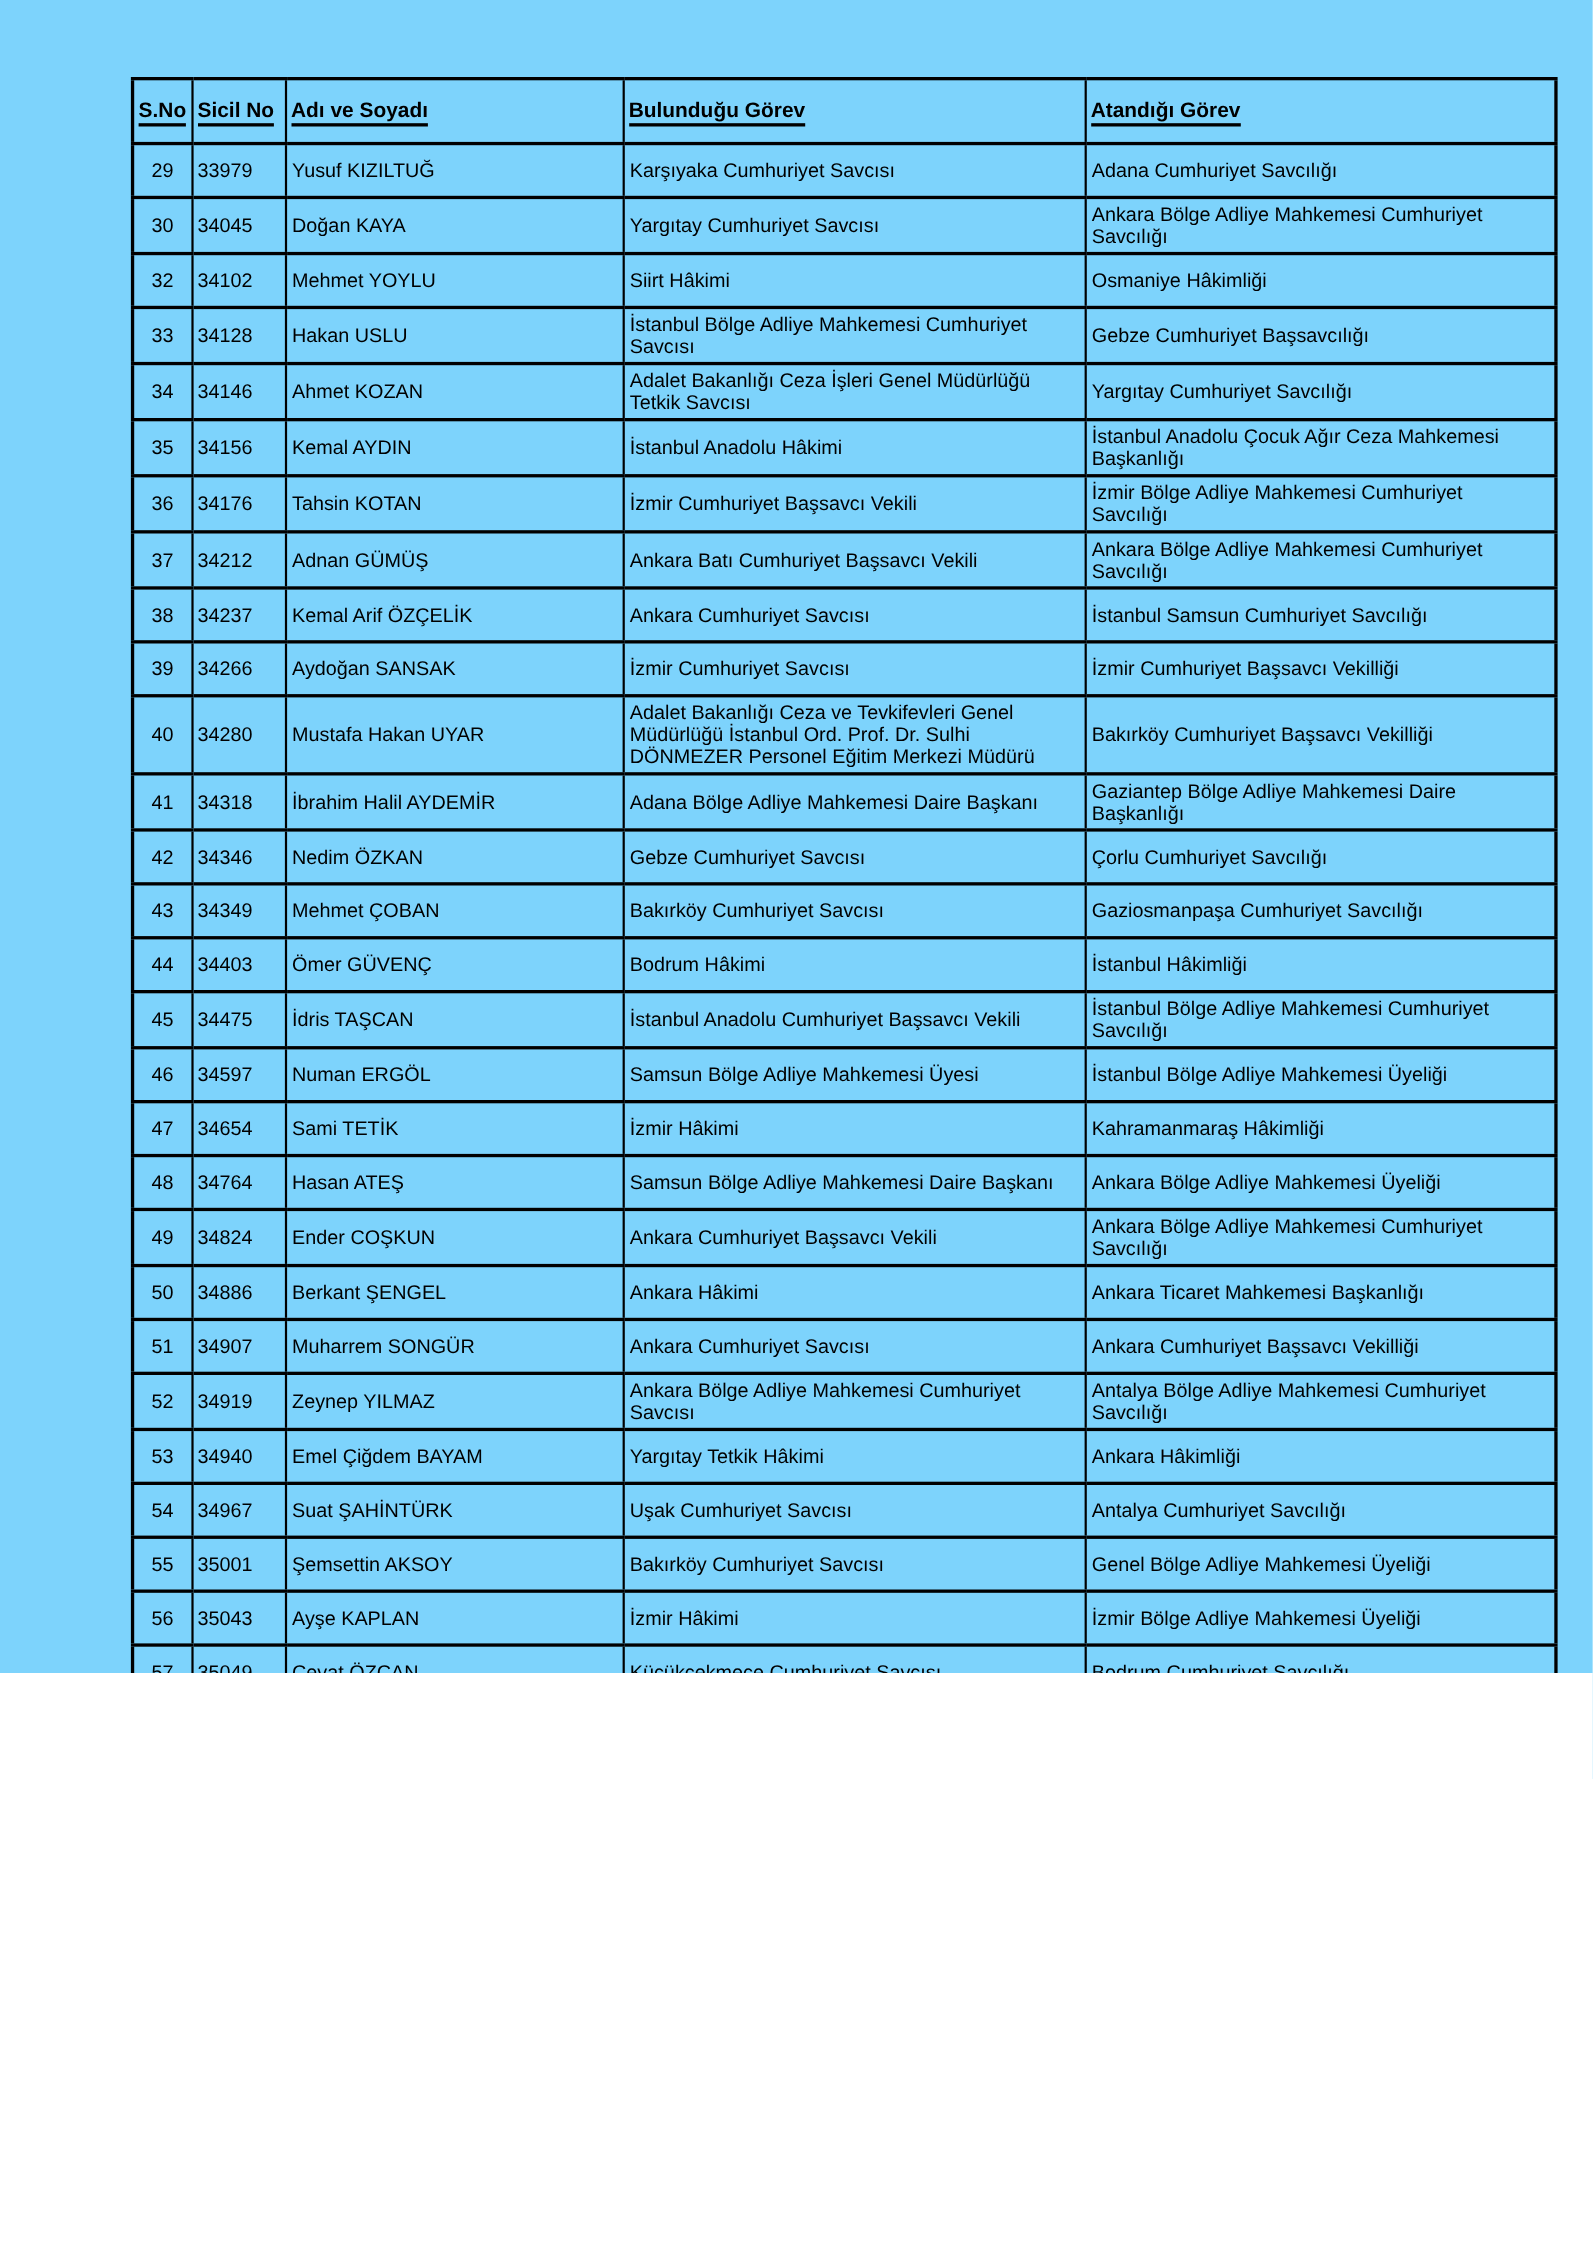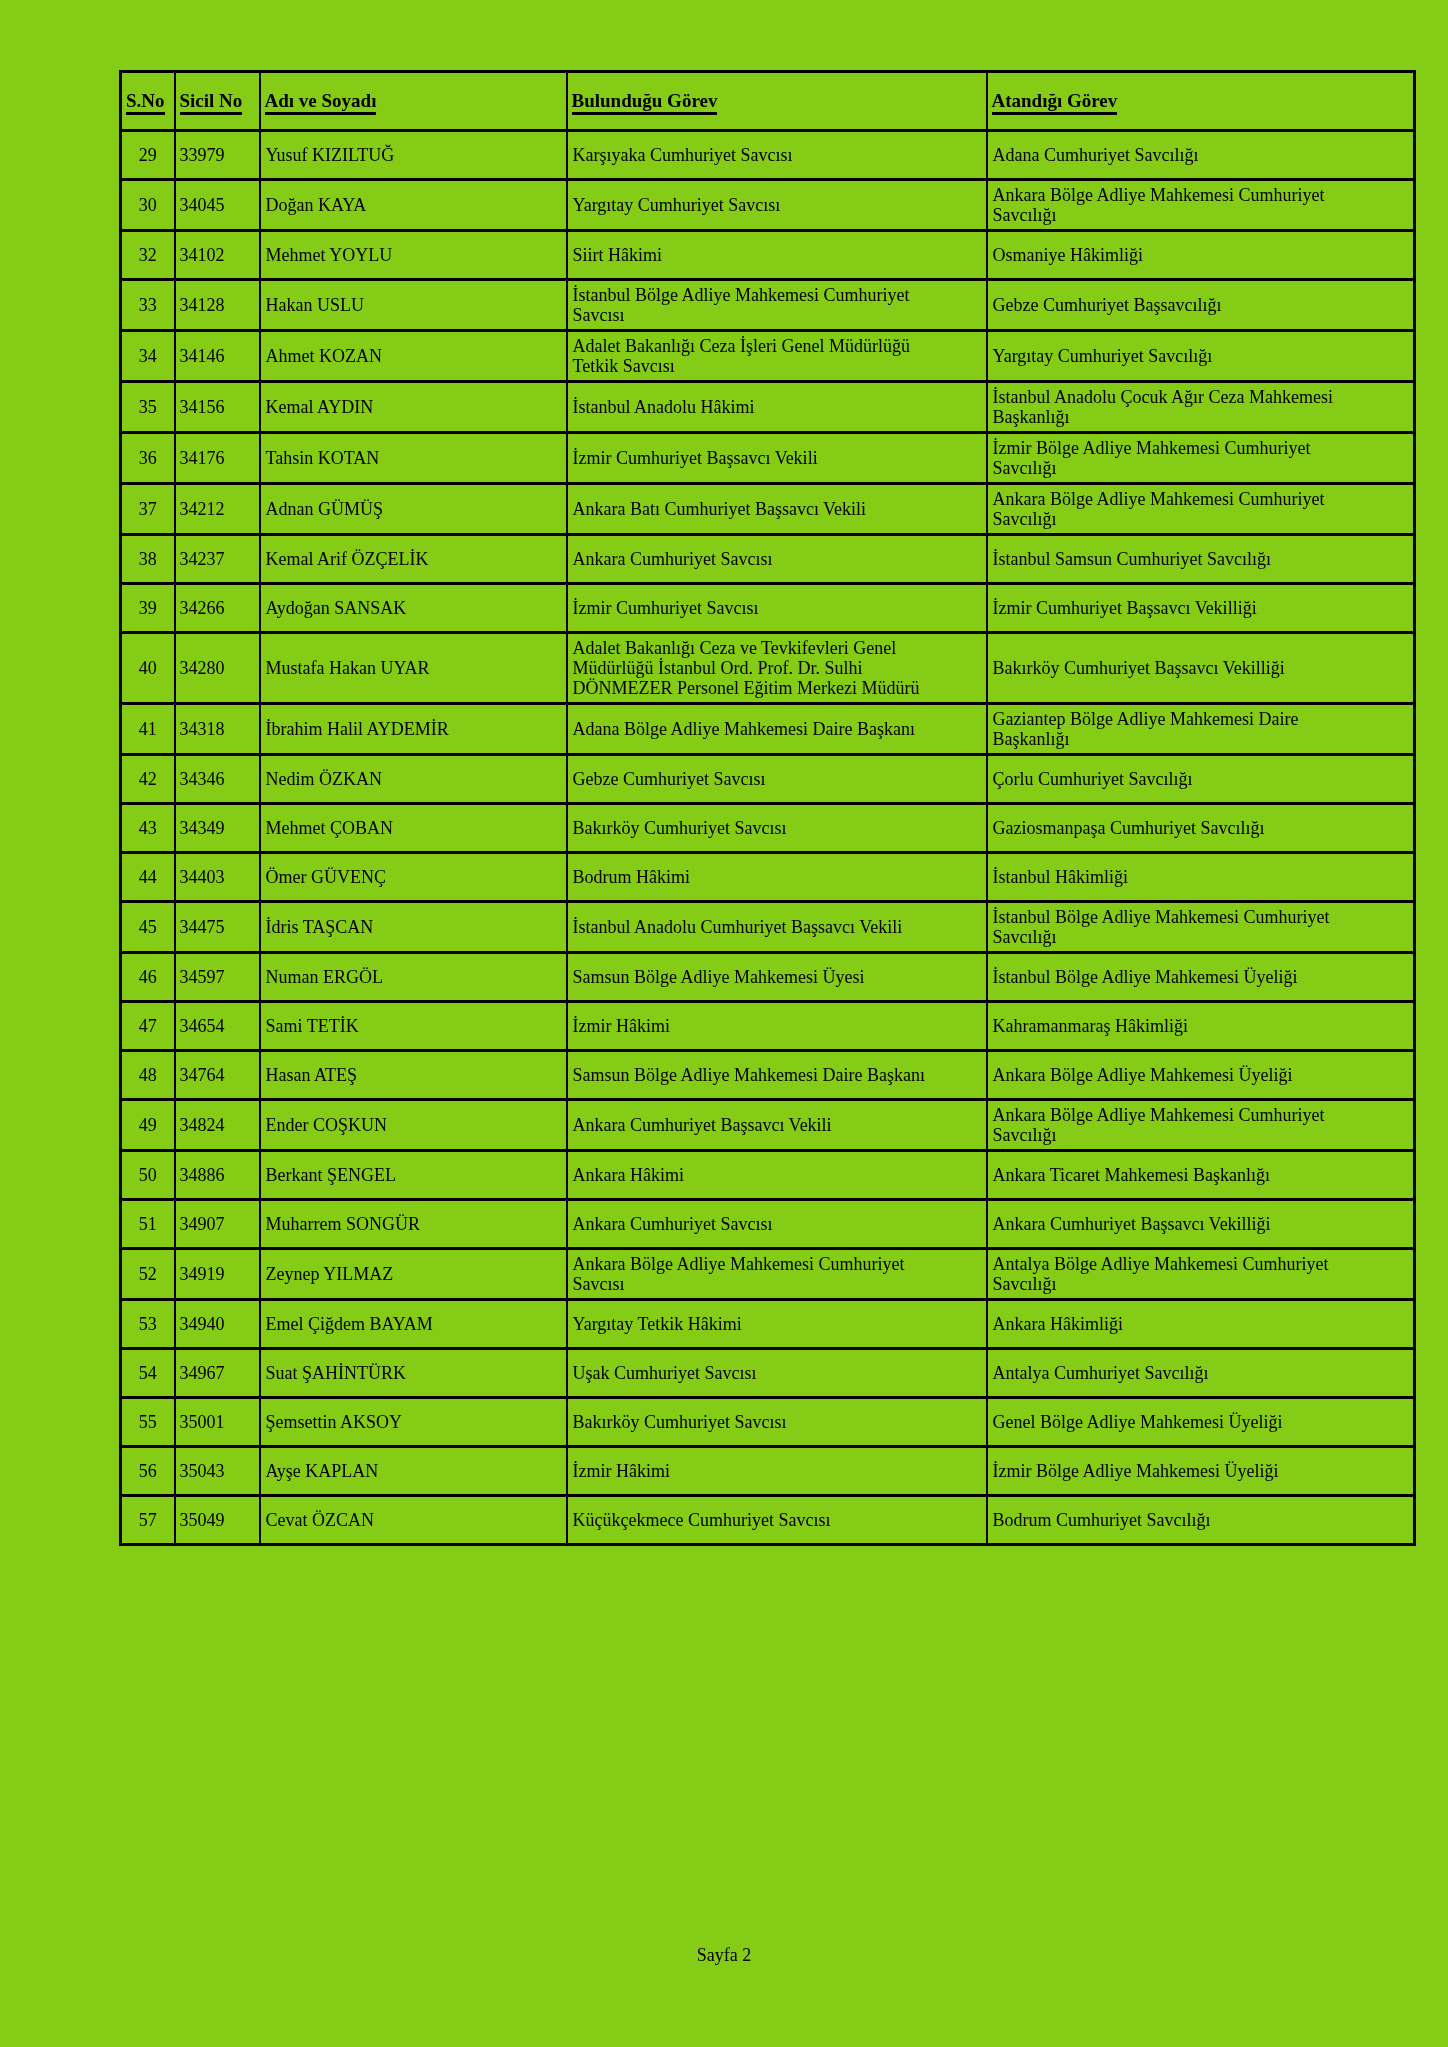--- a/index.html
+++ b/index.html
@@ -3,23 +3,23 @@
 <meta charset="utf-8">
 <style>
   html, body {
     margin: 0;
     padding: 0;
     background: #ffffff;
   }
   .page {
     position: relative;
     width: 1448px;
-    height: 2047px;
-    background: #84cc16;
-    font-family: Liberation Serif, serif;
+    height: 1521px;
+    background: #7dd3fc;
+    font-family: Liberation Sans, sans-serif;
     color: #000000;
     overflow: hidden;
   }
   table.appointments {
     position: absolute;
     left: 119px;
     top: 70px;
     width: 1294px;
     border-collapse: collapse;
     table-layout: fixed;

